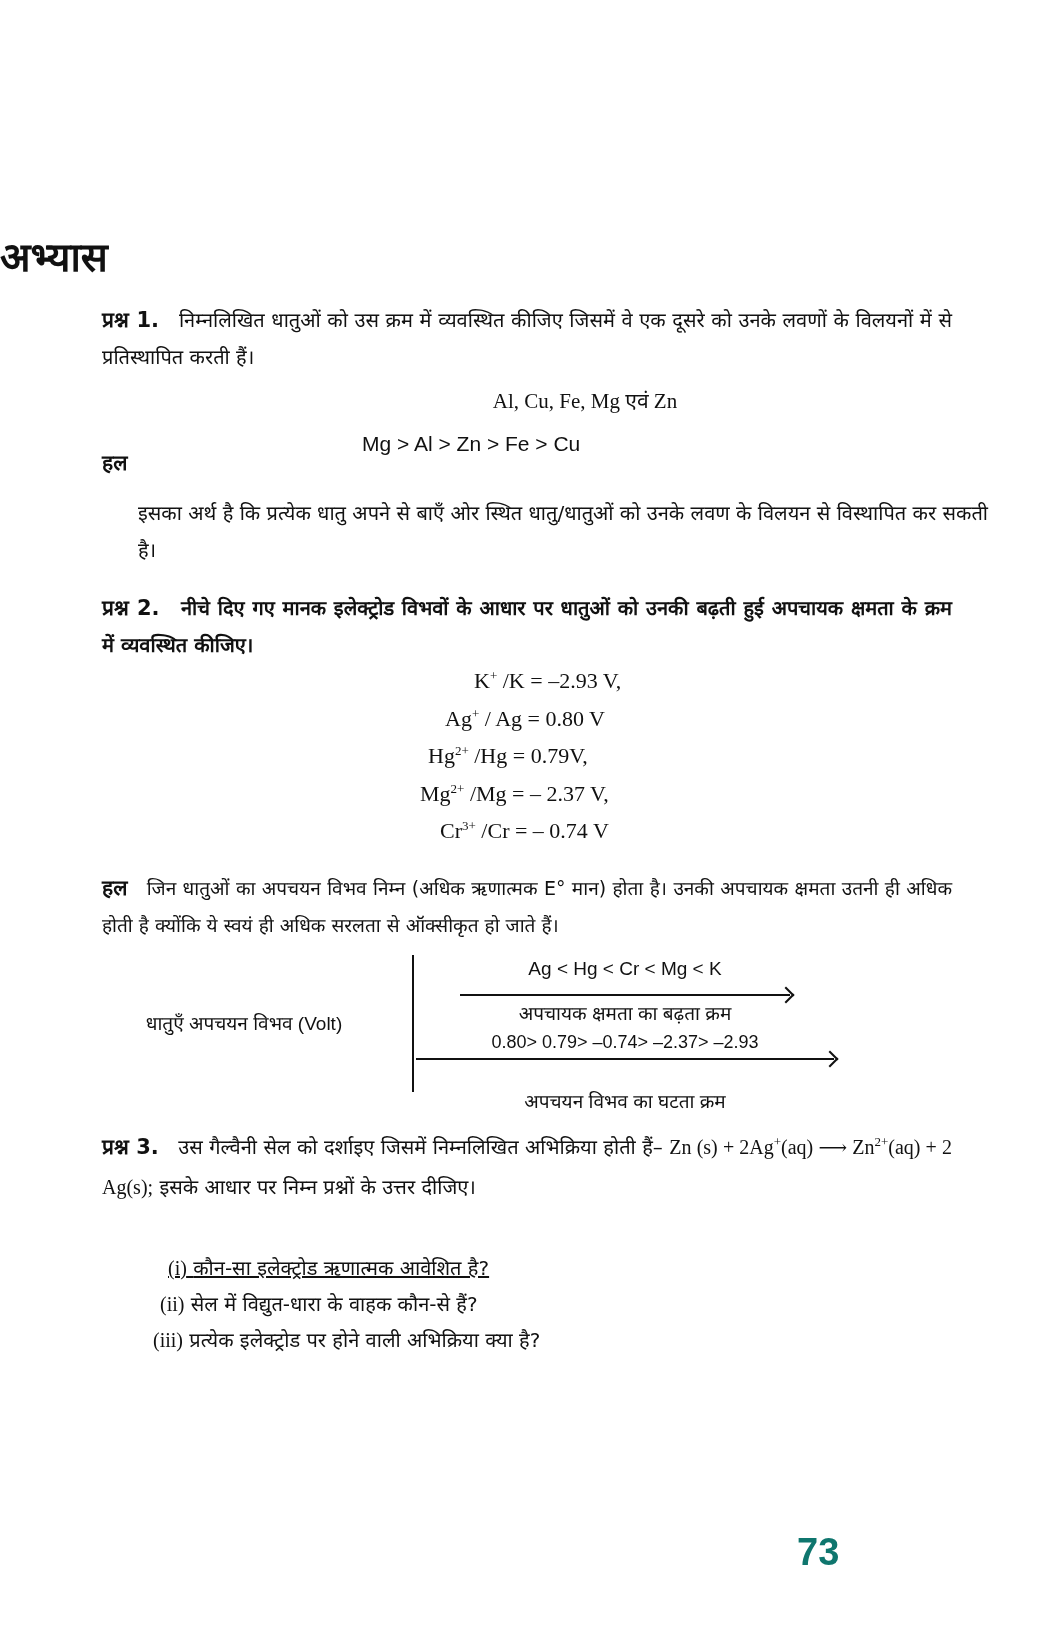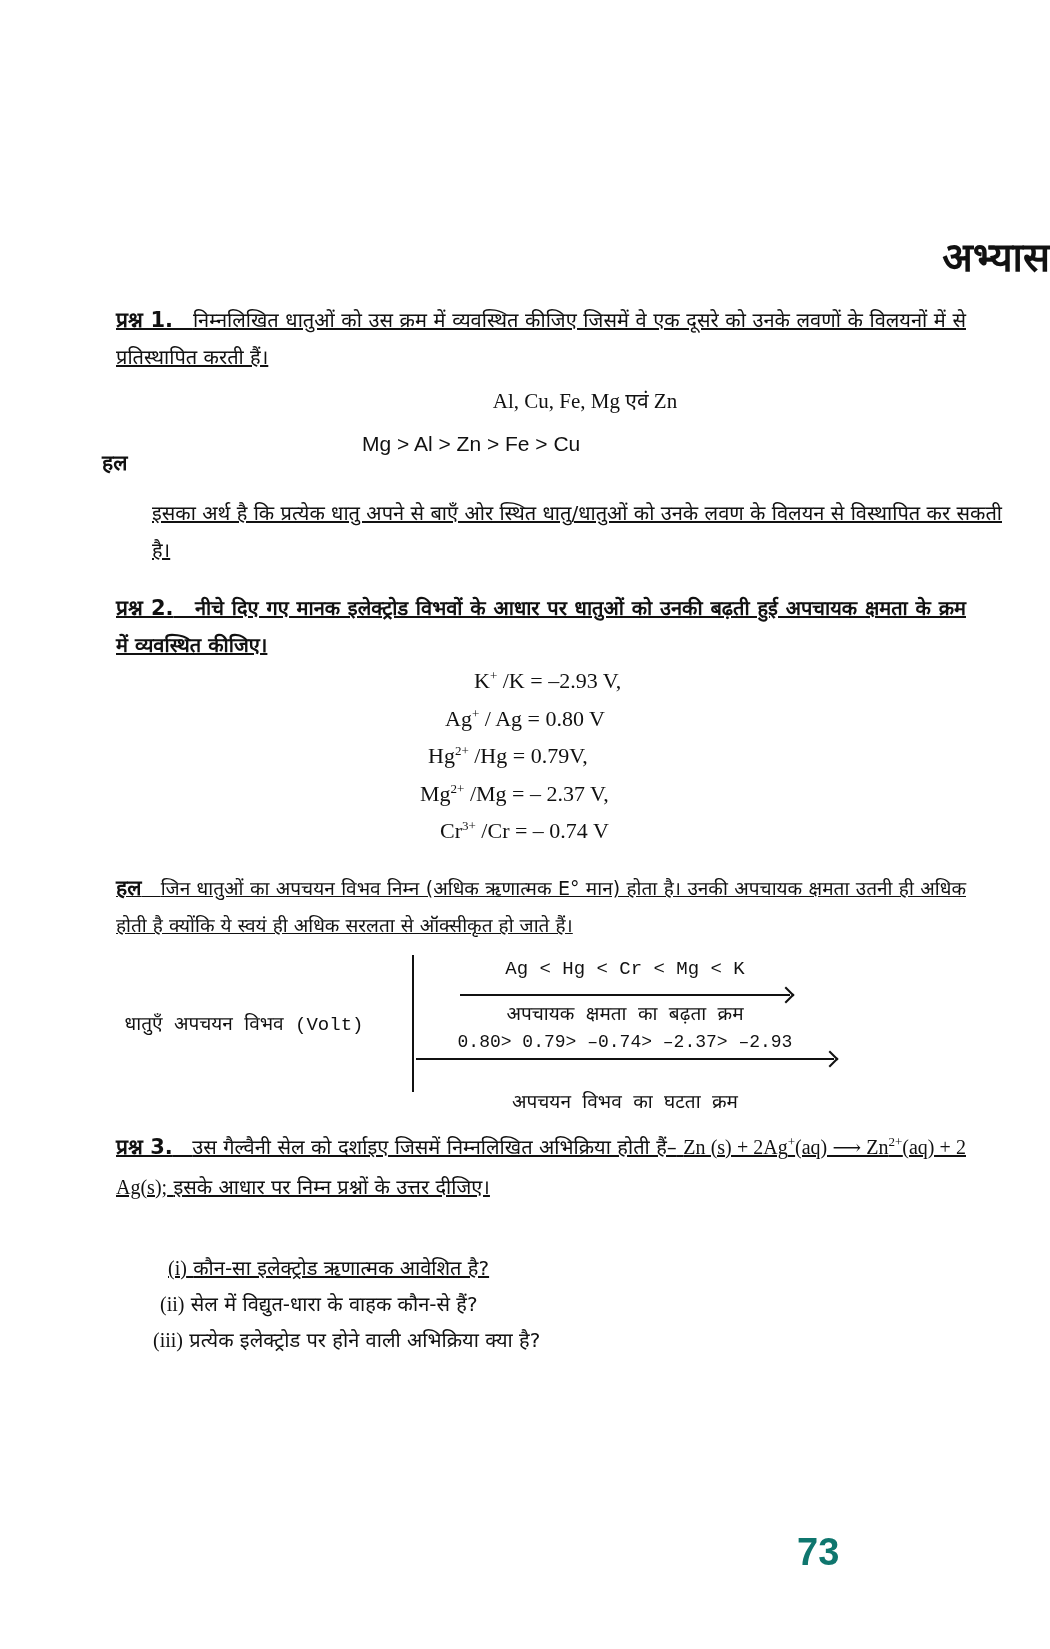--- a/index.html
+++ b/index.html
@@ -1,31 +1,31 @@
 <!DOCTYPE html>
 <html><head>
 <meta charset="utf-8">
 <style>
   html, body { margin: 0; padding: 0; background: #ffffff; }
   body { width: 1050px; height: 1649px; position: relative; overflow: hidden;
          color: #111; font-family: "DejaVu Sans", "Liberation Sans", sans-serif; }
   .abs { position: absolute; }
-  .title { left: 0; width: 1050px; top: 228px; text-align: right; font-size: 40px; font-weight: bold; }
-  .para { left: 116px; width: 850px; font-size: 20px; line-height: 37px; text-align: justify; text-decoration: underline; }
+  .title { left: 0; width: 1050px; top: 228px; text-align: left; font-size: 40px; font-weight: bold; }
+  .para { left: 102px; width: 850px; font-size: 20px; line-height: 37px; text-align: justify; }
   .label { font-weight: bold; font-size: 21px; }
   .serif { font-family: "Liberation Serif", "DejaVu Serif", serif; }
   .center-line { left: 0; width: 1050px; text-align: center; font-size: 21px; }
   .sans-narrow { font-family: "Liberation Sans", sans-serif; }
   .pot { font-family: "Liberation Serif", serif; font-size: 22px; text-align: left; }
   sup { font-size: 13px; }
   .vline { left: 412px; top: 955px; width: 2px; height: 137px; background: #111; }
   .arrow { height: 2px; background: #111; }
   .arrow::after { content: ""; position: absolute; right: -2px; top: -5px; width: 10px; height: 10px;
                   border-top: 2px solid #111; border-right: 2px solid #111; transform: rotate(45deg); }
-  .dlabel { font-family: Liberation Mono, monospace; font-size: 19px; text-align: center; }
+  .dlabel { font-family: Liberation Sans, sans-serif; font-size: 19px; text-align: center; }
   .subq { font-size: 20px; line-height: 36px; }
   .pageno { left: 797px; top: 1531px; color: #0f766e; font-size: 38px; font-weight: bold;
             font-family: "Liberation Sans", sans-serif; }
 </style>
 </head>
 <body>
 
 <div class="abs title">अभ्यास</div>
 
 <div class="abs para" style="top:302px;">

